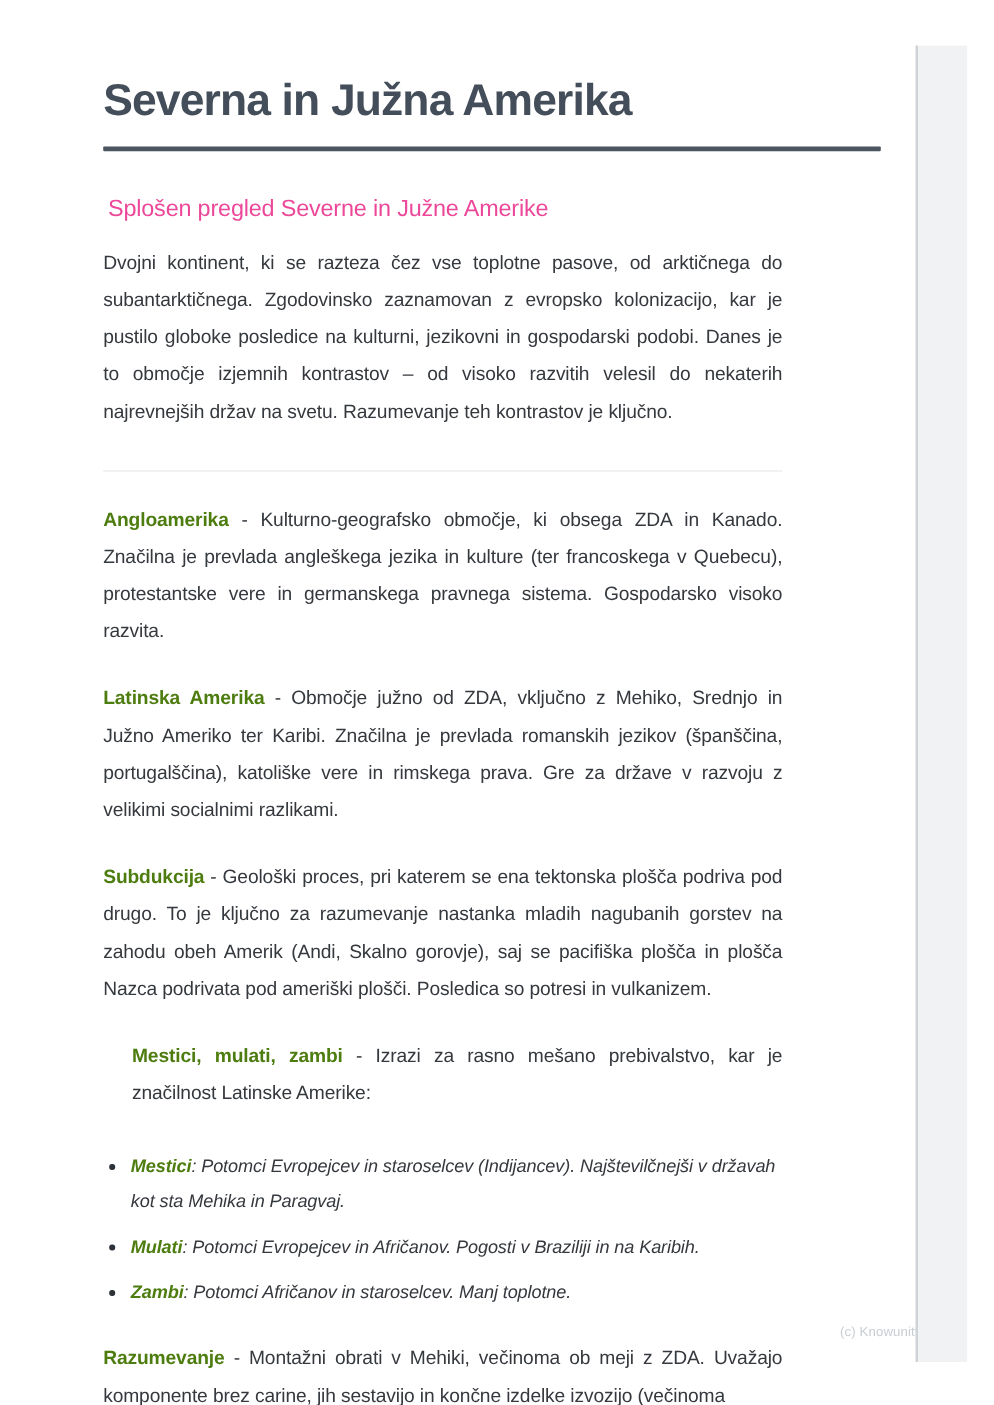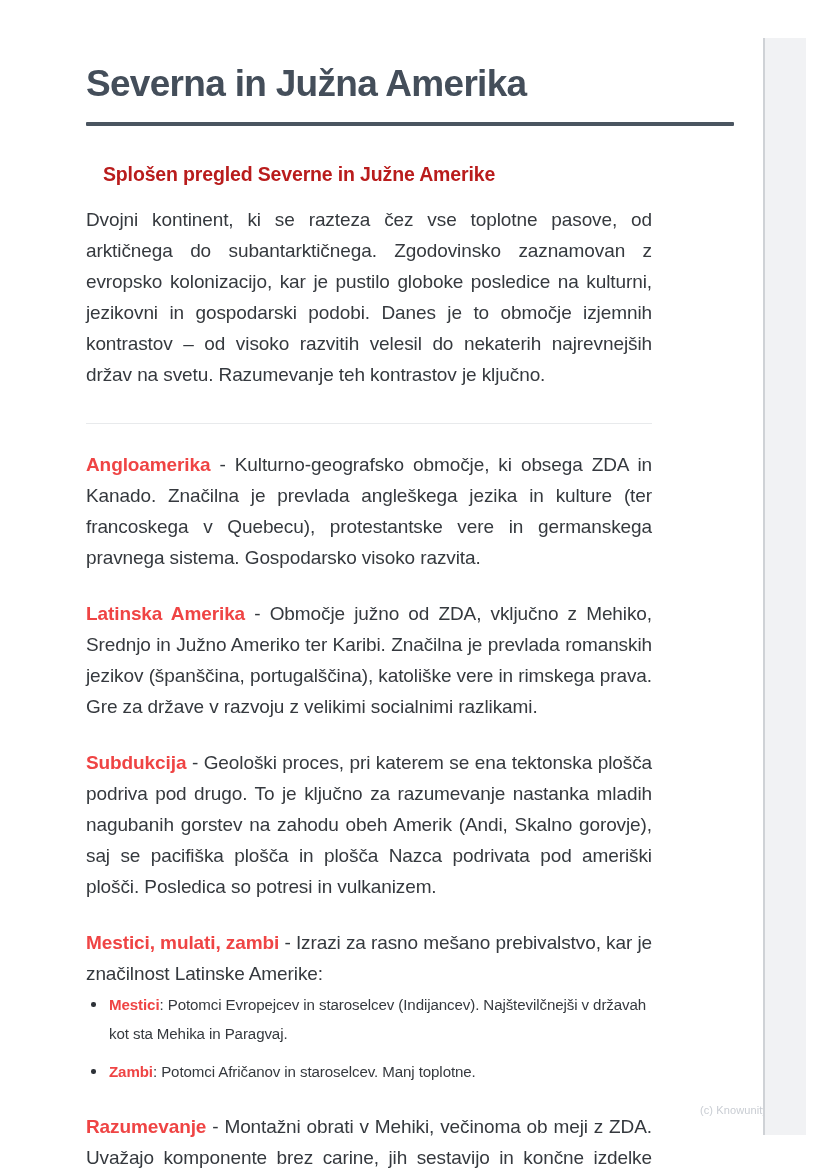--- a/index.html
+++ b/index.html
@@ -48,61 +48,62 @@
   .title-rule {
     margin-top: 16px;
     width: 648px;
     height: 4px;
     background: #4a5560;
     border-radius: 1px;
   }
 
   
   .section-heading {
-    margin: 17px;
+    margin: 4px;
     font-size: 19.5px;
     line-height: 1.3;
-    font-weight: bold;
-    color: #b91c1c;
+    font-weight: normal;
+    color: #ec4899;
     letter-spacing: -0.15px;
   }
   .heading-overview { margin-top: 36px; }
   .heading-terms    { margin-top: 30px; }
 
   
   .body-par {
     margin: 0;
-    font-size: 19px;
+    font-size: 16px;
     line-height: 31px;
     color: #35393e;
     text-align: justify;
     letter-spacing: -0.1px;
   }
   .par-intro     { margin-top: 17px; }
   .par-term      { margin-top: 25px; }
-  .par-term-lead { margin-top: 25px; }
+  .par-term-lead { margin-top: 25px; margin-left: 24px; }
 
   .term {
     font-weight: bold;
-    color: #ef4444;
+    color: #4d7c0f;
   }
 
   
   .section-divider {
     margin-top: 33px;
     width: 566px;
     height: 1px;
     background: #e8eaec;
   }
 
   
   .bullet-list {
-    margin: 1px 0 0 0;
+    margin: 31px 0 0 0;
     padding: 0;
     list-style: none;
+    font-style: italic;
   }
   .bullet-item {
     position: relative;
     padding-left: 23px;
     margin-bottom: 9px;
     font-size: 15.1px;
     line-height: 29px;
     color: #35393e;
     letter-spacing: -0.1px;
   }
@@ -172,20 +173,23 @@
 
     <p class="body-par par-term-lead">
       <span class="term">Mestici, mulati, zambi</span><span> - </span><span>Izrazi za rasno mešano prebivalstvo, kar je značilnost Latinske Amerike:</span>
     </p>
 
     <ul class="bullet-list">
       <li class="bullet-item">
         <span class="bullet-dot"></span><span class="term">Mestici</span><span>: </span><span>Potomci Evropejcev in staroselcev (Indijancev). Najštevilčnejši v državah kot sta Mehika in Paragvaj.</span>
       </li>
       <li class="bullet-item">
+        <span class="bullet-dot"></span><span class="term">Mulati</span><span>: </span><span>Potomci Evropejcev in Afričanov. Pogosti v Braziliji in na Karibih.</span>
+      </li>
+      <li class="bullet-item">
         <span class="bullet-dot"></span><span class="term">Zambi</span><span>: </span><span>Potomci Afričanov in staroselcev. Manj toplotne.</span>
       </li>
     </ul>
 
     <p class="body-par par-term">
       <span class="term">Razumevanje</span><span> - </span><span>Montažni obrati v Mehiki, večinoma ob meji z ZDA. Uvažajo komponente brez carine, jih sestavijo in končne izdelke izvozijo (večinoma</span>
     </p>
 
   </div>
 

